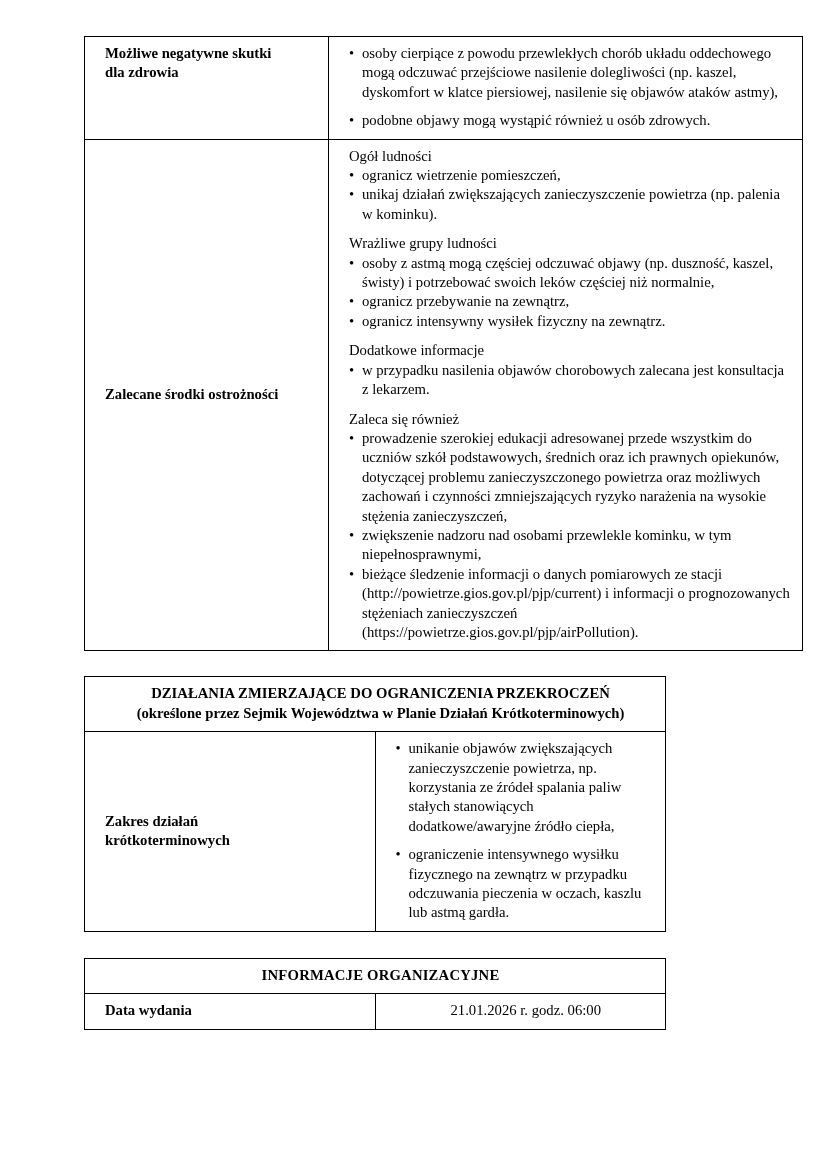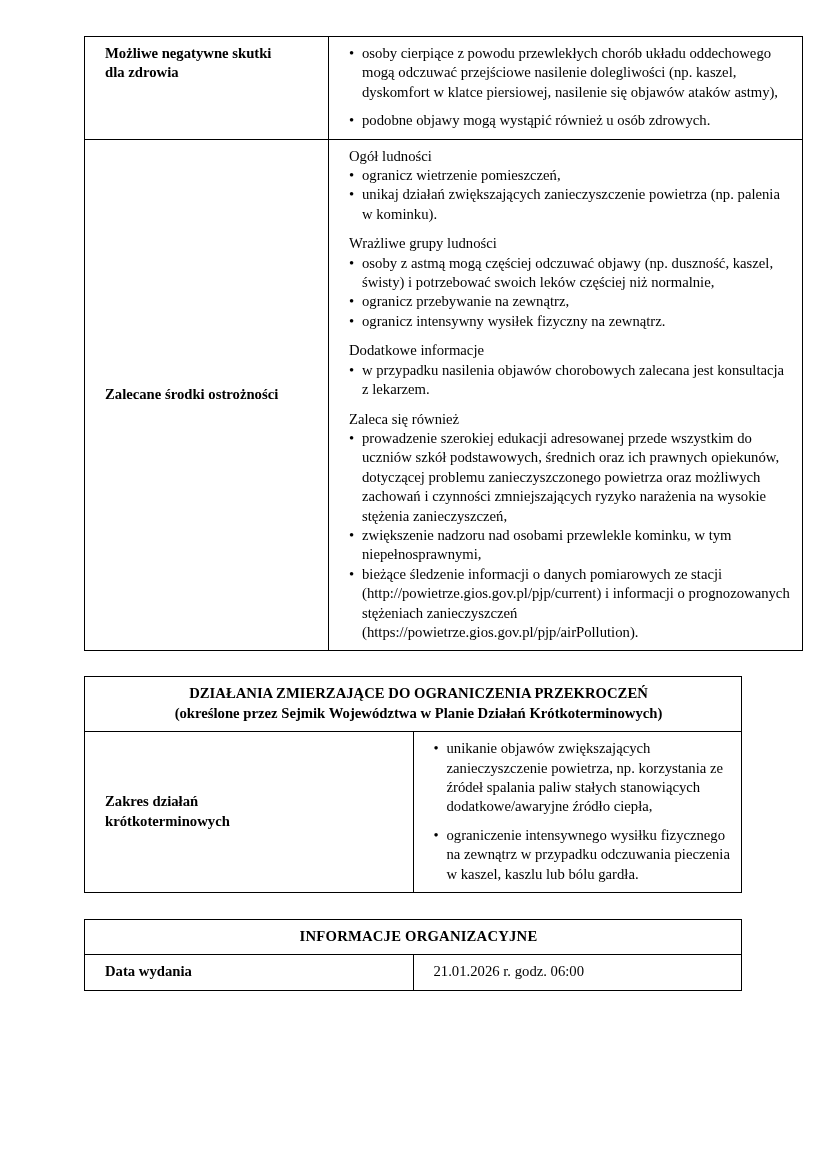--- a/index.html
+++ b/index.html
@@ -15,21 +15,21 @@
     position: relative;
   }
   .page {
     width: 826px;
     min-height: 1169px;
     box-sizing: border-box;
     padding: 36px 84px 40px 84px;
   }
   table {
     border-collapse: collapse;
-    width: 658px;
+    width: 582px;
     table-layout: fixed;
   }
   table.tbl td, table.tbl th {
     border: 1.3px solid #000000;
     vertical-align: top;
     padding: 7px 9px 8px 20px;
     font-size: 14.7px;
     line-height: 1.32;
   }
   .col-label {
@@ -94,20 +94,21 @@
     padding: 11px 10px 12px 10px;
     letter-spacing: 0.2px;
   }
   .org-label {
     font-weight: bold;
     width: 214px;
     padding: 9px 9px 10px 9px;
   }
   .org-value {
     padding: 9px 9px 10px 9px;
+    text-align: center;
   }
   .twoline {
     display: block;
   }
 </style>
 </head>
 <body>
 
 <div class="page">
 
@@ -176,21 +177,21 @@
       </td>
     </tr>
     <tr>
       <td class="col-label lbl-mid">
         <span class="twoline">Zakres działań</span>
         <span class="twoline">krótkoterminowych</span>
       </td>
       <td class="col-body">
         <ul class="bullet-list">
           <li>unikanie objawów zwiększających zanieczyszczenie powietrza, np. korzystania ze źródeł spalania paliw stałych stanowiących dodatkowe/awaryjne źródło ciepła,</li>
-          <li class="gap">ograniczenie intensywnego wysiłku fizycznego na zewnątrz w przypadku odczuwania pieczenia w kaszel, kaszlu lub bólu gardła.</li>
+          <li class="gap">ograniczenie intensywnego wysiłku fizycznego na zewnątrz w przypadku odczuwania pieczenia w oczach, kaszlu lub astmą gardła.</li>
         </ul>
       </td>
     </tr>
   </tbody>
     </table>
 
   <table class="tbl org-table">
     <tbody>
         <tr>
       <td class="org-head" colspan="2">INFORMACJE ORGANIZACYJNE</td>

